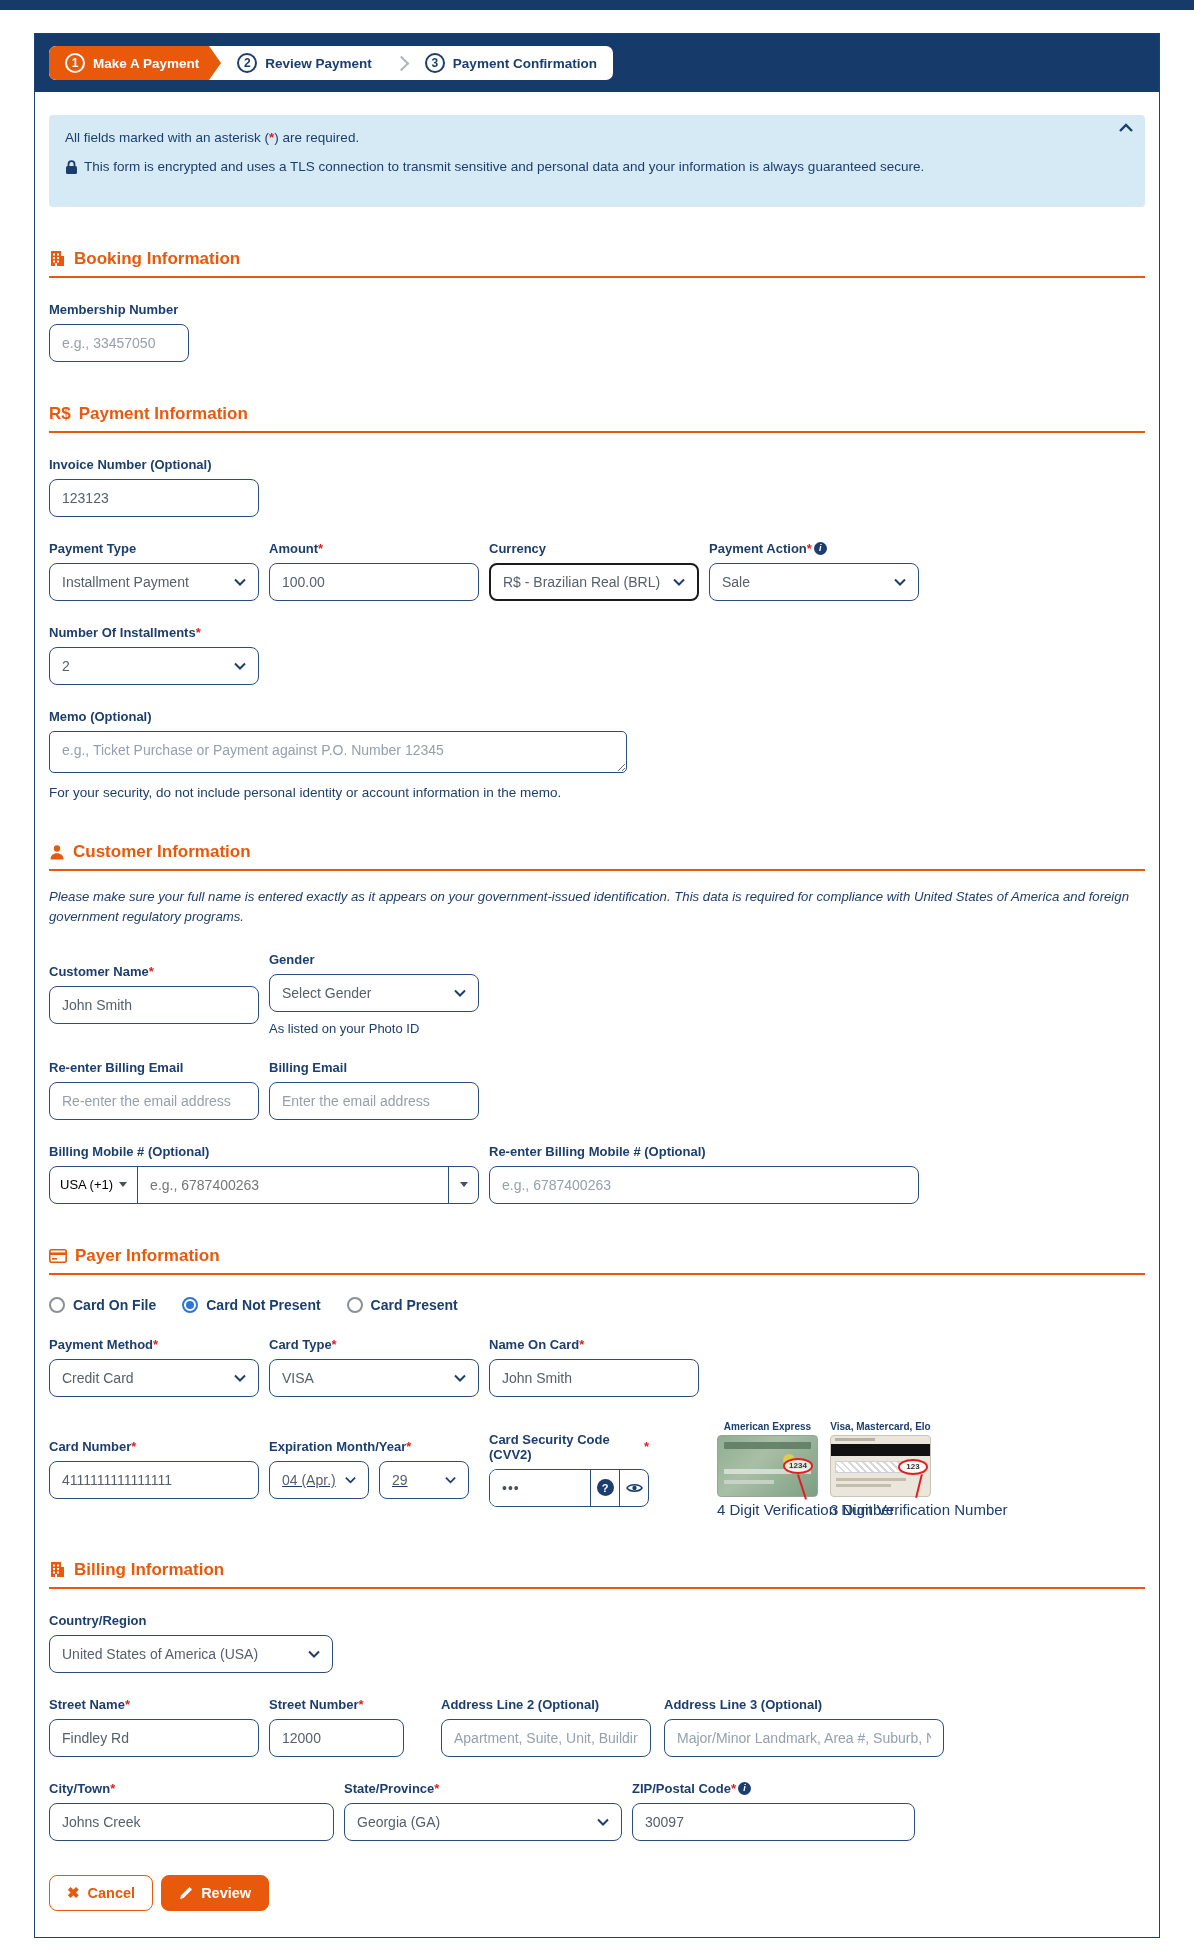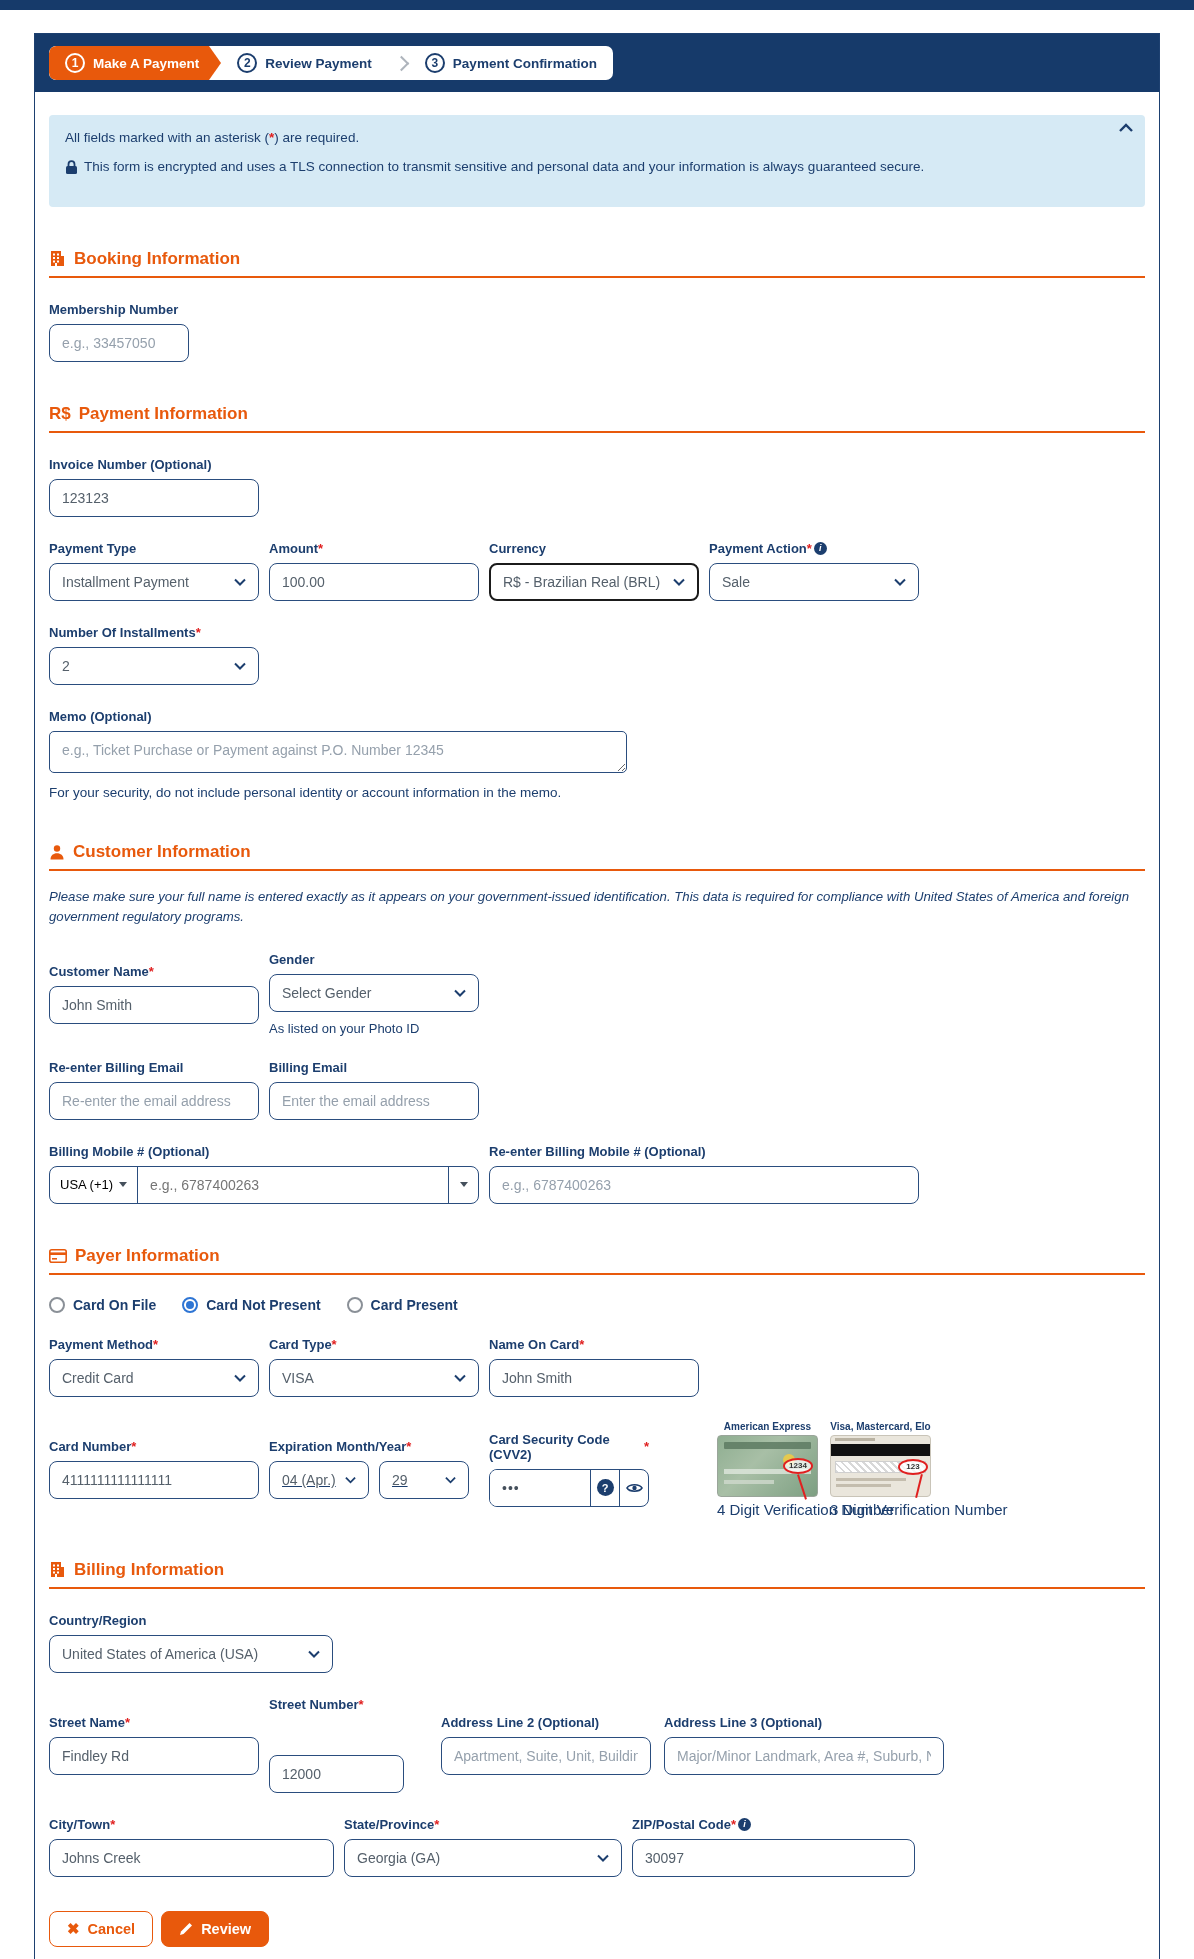--- a/index.html
+++ b/index.html
@@ -66,21 +66,21 @@
   .ctl {
     height:38px; border:1px solid #2a4d7e; border-radius:8px;
     padding:0 12px; font-size:14px; color:#55606b; background:#fff;
     font-family:"Liberation Sans", sans-serif; outline:none; width:100%;
   }
   input.ctl::placeholder, textarea.ctl::placeholder { color:#95a0ac; opacity:1; }
   .select { display:flex; align-items:center; justify-content:space-between; gap:8px; cursor:pointer; }
   .select .val { white-space:nowrap; overflow:hidden; text-overflow:ellipsis; }
   .select.focused { border:2px solid #1b1b1b; }
   .caret { flex:0 0 auto; display:flex; }
-  .w210 { width:210px; } .w135 { width:135px;gap:36px; } .w284 { width:284px; }
+  .w210 { width:210px; } .w135 { width:135px; } .w284 { width:284px; }
   .w280 { width:280px; } .w430 { width:430px; } .w100 { width:100px; } .w90 { width:90px; }
   .w285 { width:285px; } .w278 { width:278px; } .w283 { width:283px; }
   textarea.ctl { width:578px; height:42px; padding:9px 12px; border-radius:5px; resize:vertical; line-height:1.3; }
   .helper { font-size:13px; color:#1c3e6e; margin-top:9px; }
   .note { font-size:13.5px; color:#1c3e6e; margin-top:12px; }
   .intro { font-style:italic; font-size:13.2px; color:#1c3e6e; margin-top:16px; line-height:1.55; max-width:1090px; }
   
   .group { display:flex; align-items:stretch; border:1px solid #2a4d7e; border-radius:8px; overflow:hidden; height:38px; background:#fff; }
   .group .cc { display:flex; align-items:center; gap:6px; padding:0 10px; font-size:13px; color:#000000; border-right:1px solid #2a4d7e; cursor:pointer; white-space:nowrap; }
   .group input { border:none; flex:1; padding:0 12px; font-size:14px; color:#55606b; outline:none; font-family:"Liberation Sans", sans-serif; min-width:0;}

